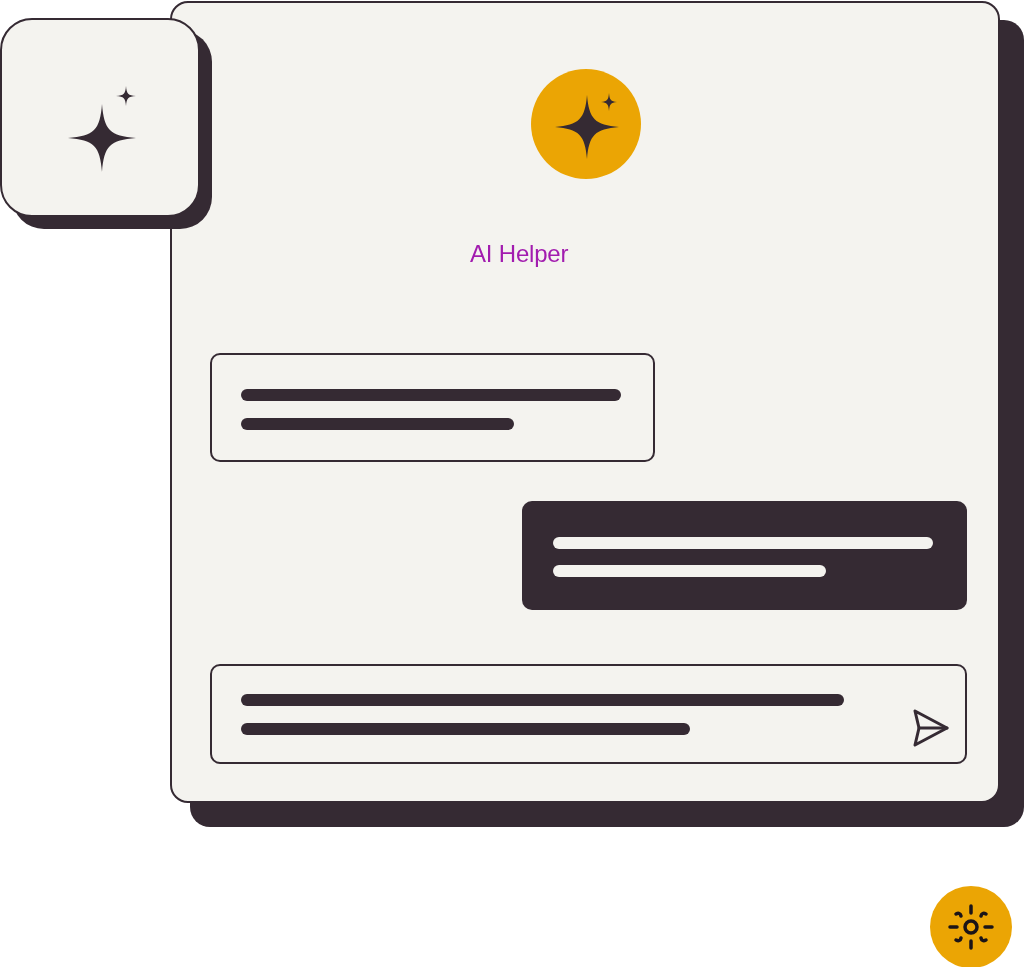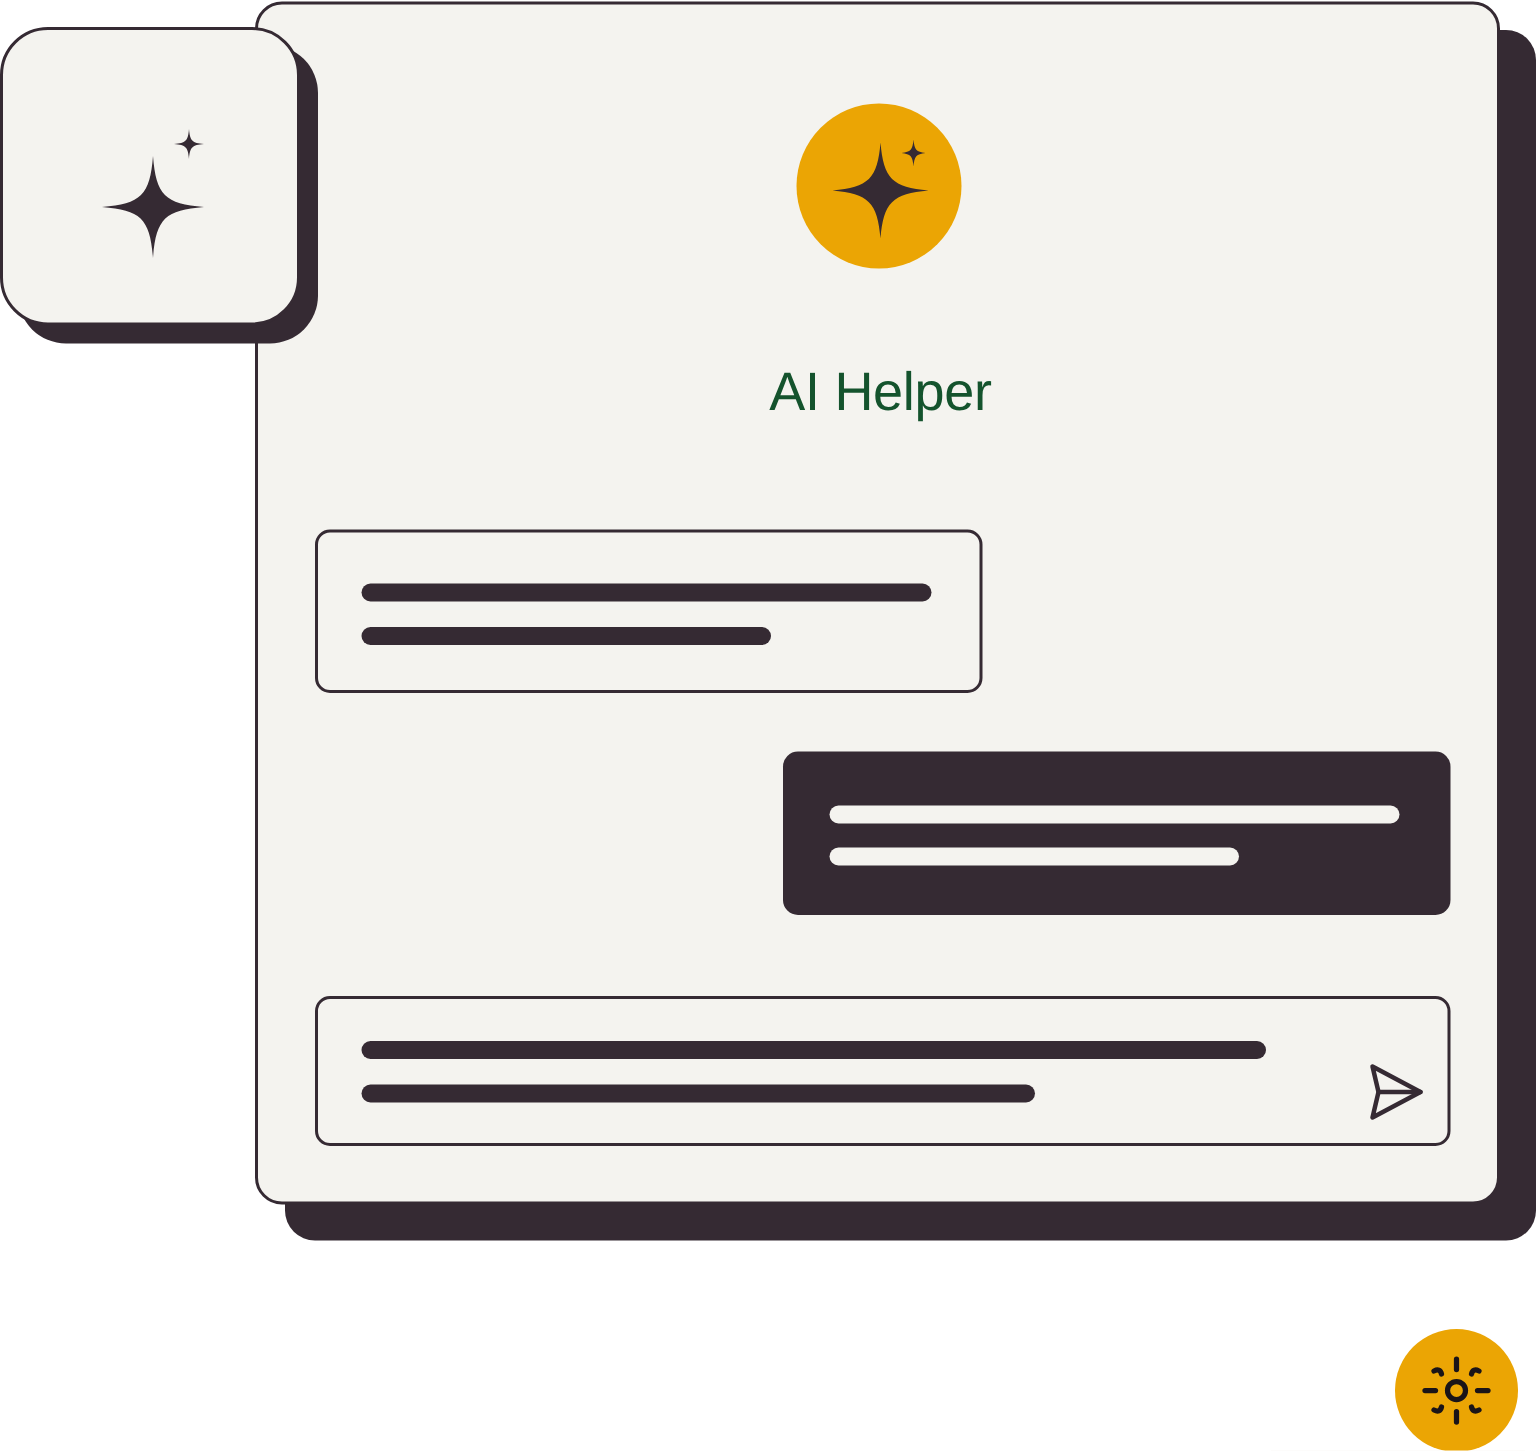--- a/index.html
+++ b/index.html
@@ -65,23 +65,23 @@
     }
     .avatar svg {
       position: absolute;
       left: 22px; top: 22px;
     }
 
     .title {
       position: absolute;
       left: 470px; top: 240px;
       width: 234px;
-      text-align: center;
-      font-size: 36px;
-      color: #14532d;
+      text-align: left;
+      font-size: 24px;
+      color: #a21caf;
       letter-spacing: -0.2px;
     }
 
     .bubble {
       position: absolute;
       box-sizing: border-box;
       border-radius: 10px;
     }
     .bubble-in {
       left: 210px; top: 353px;

